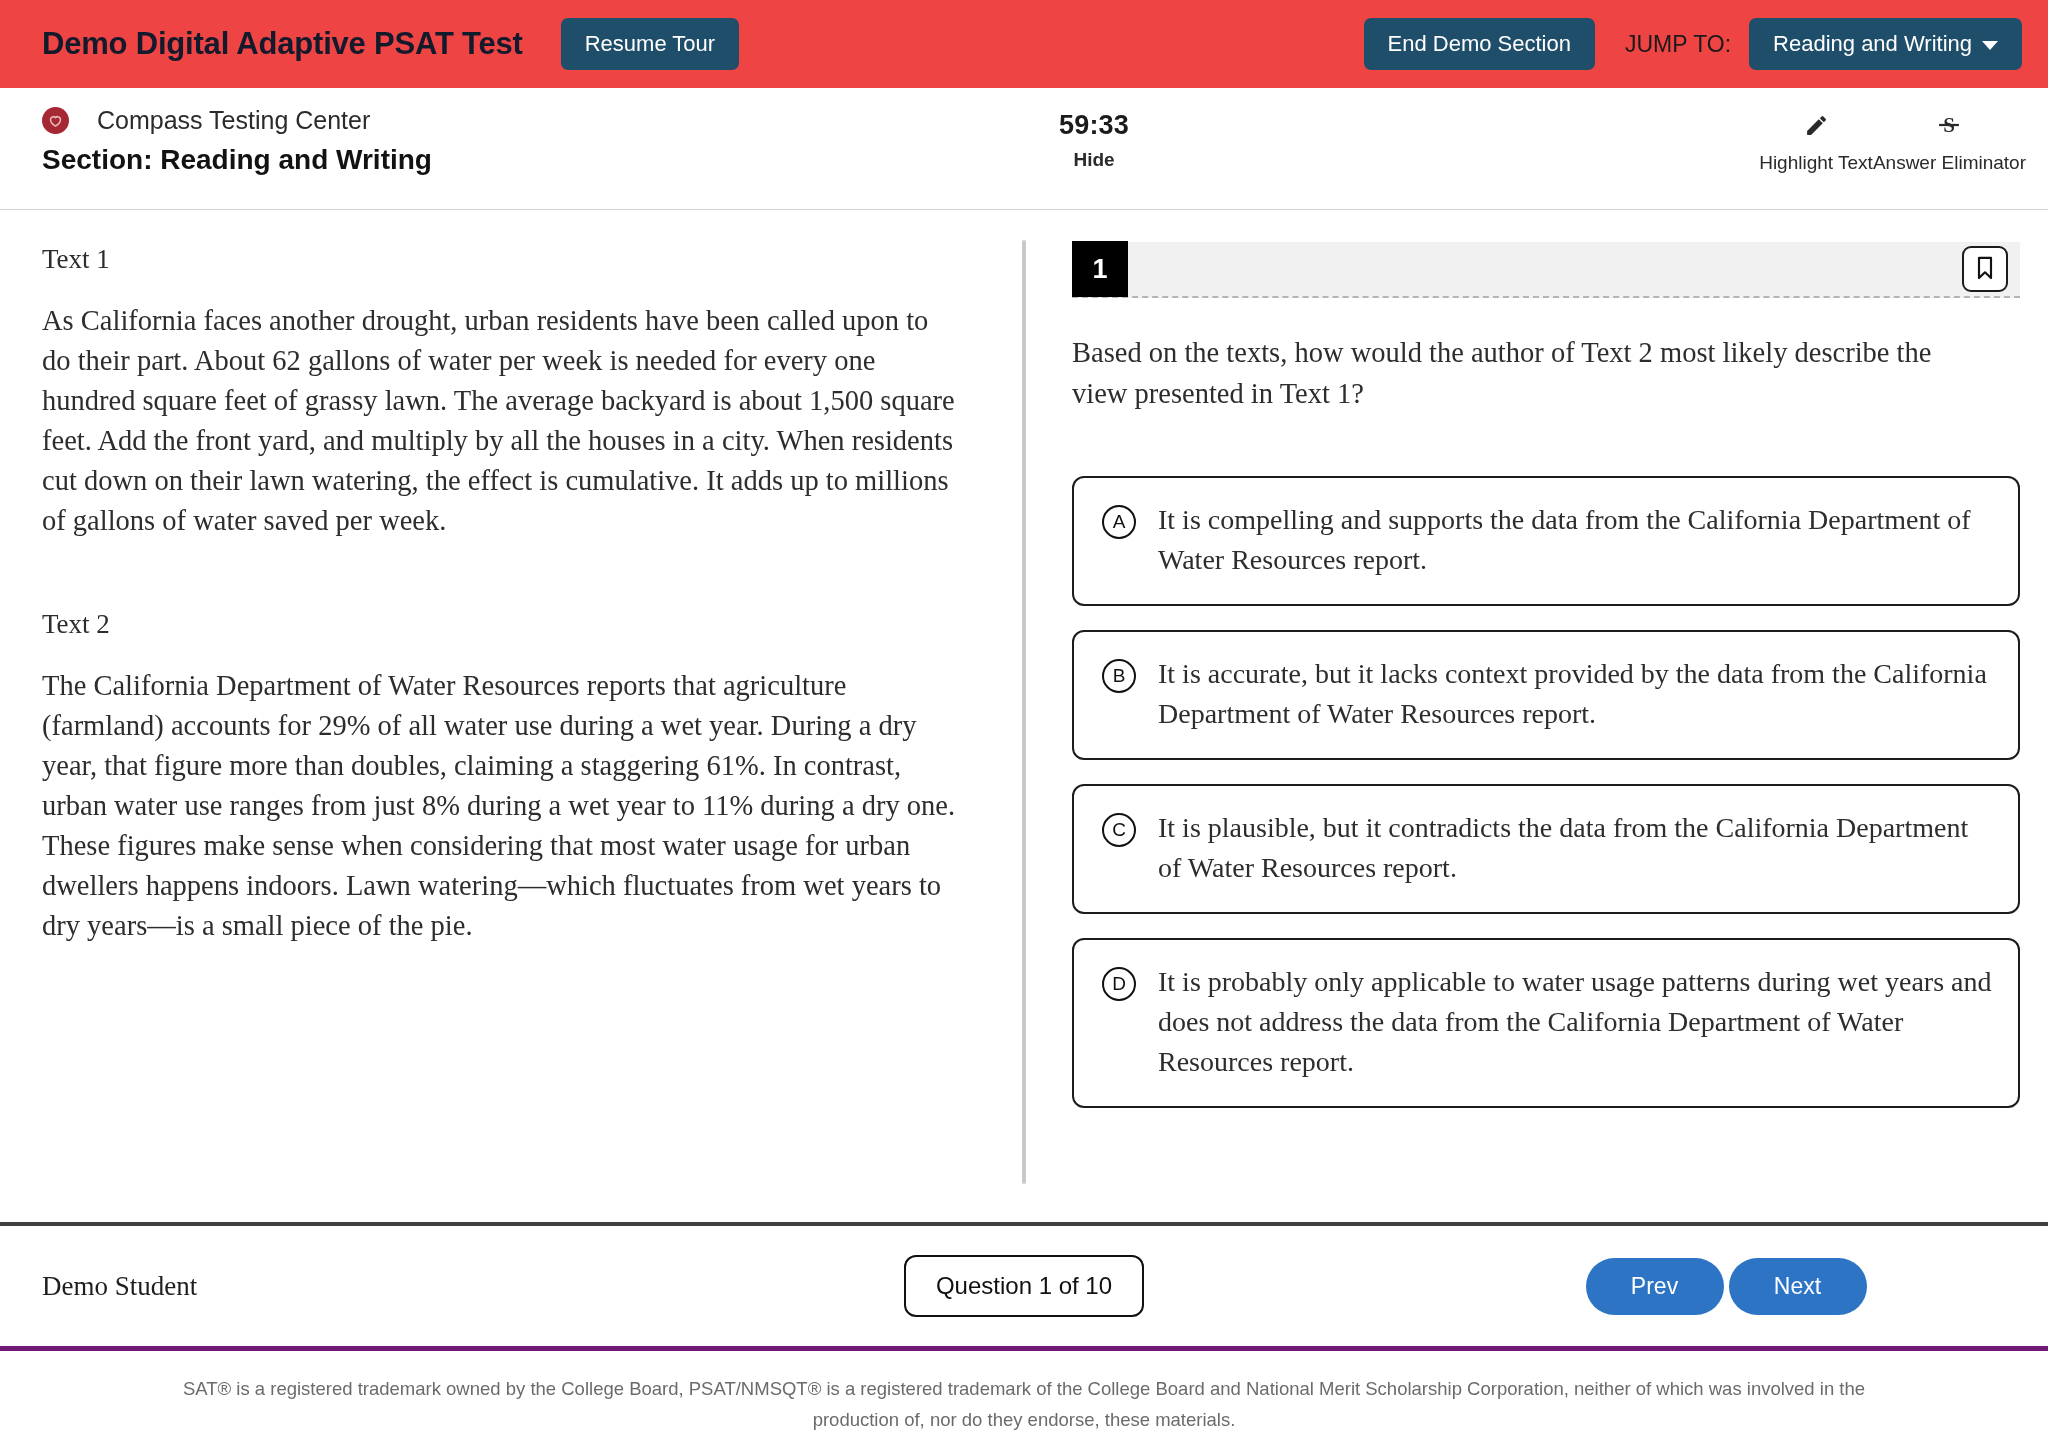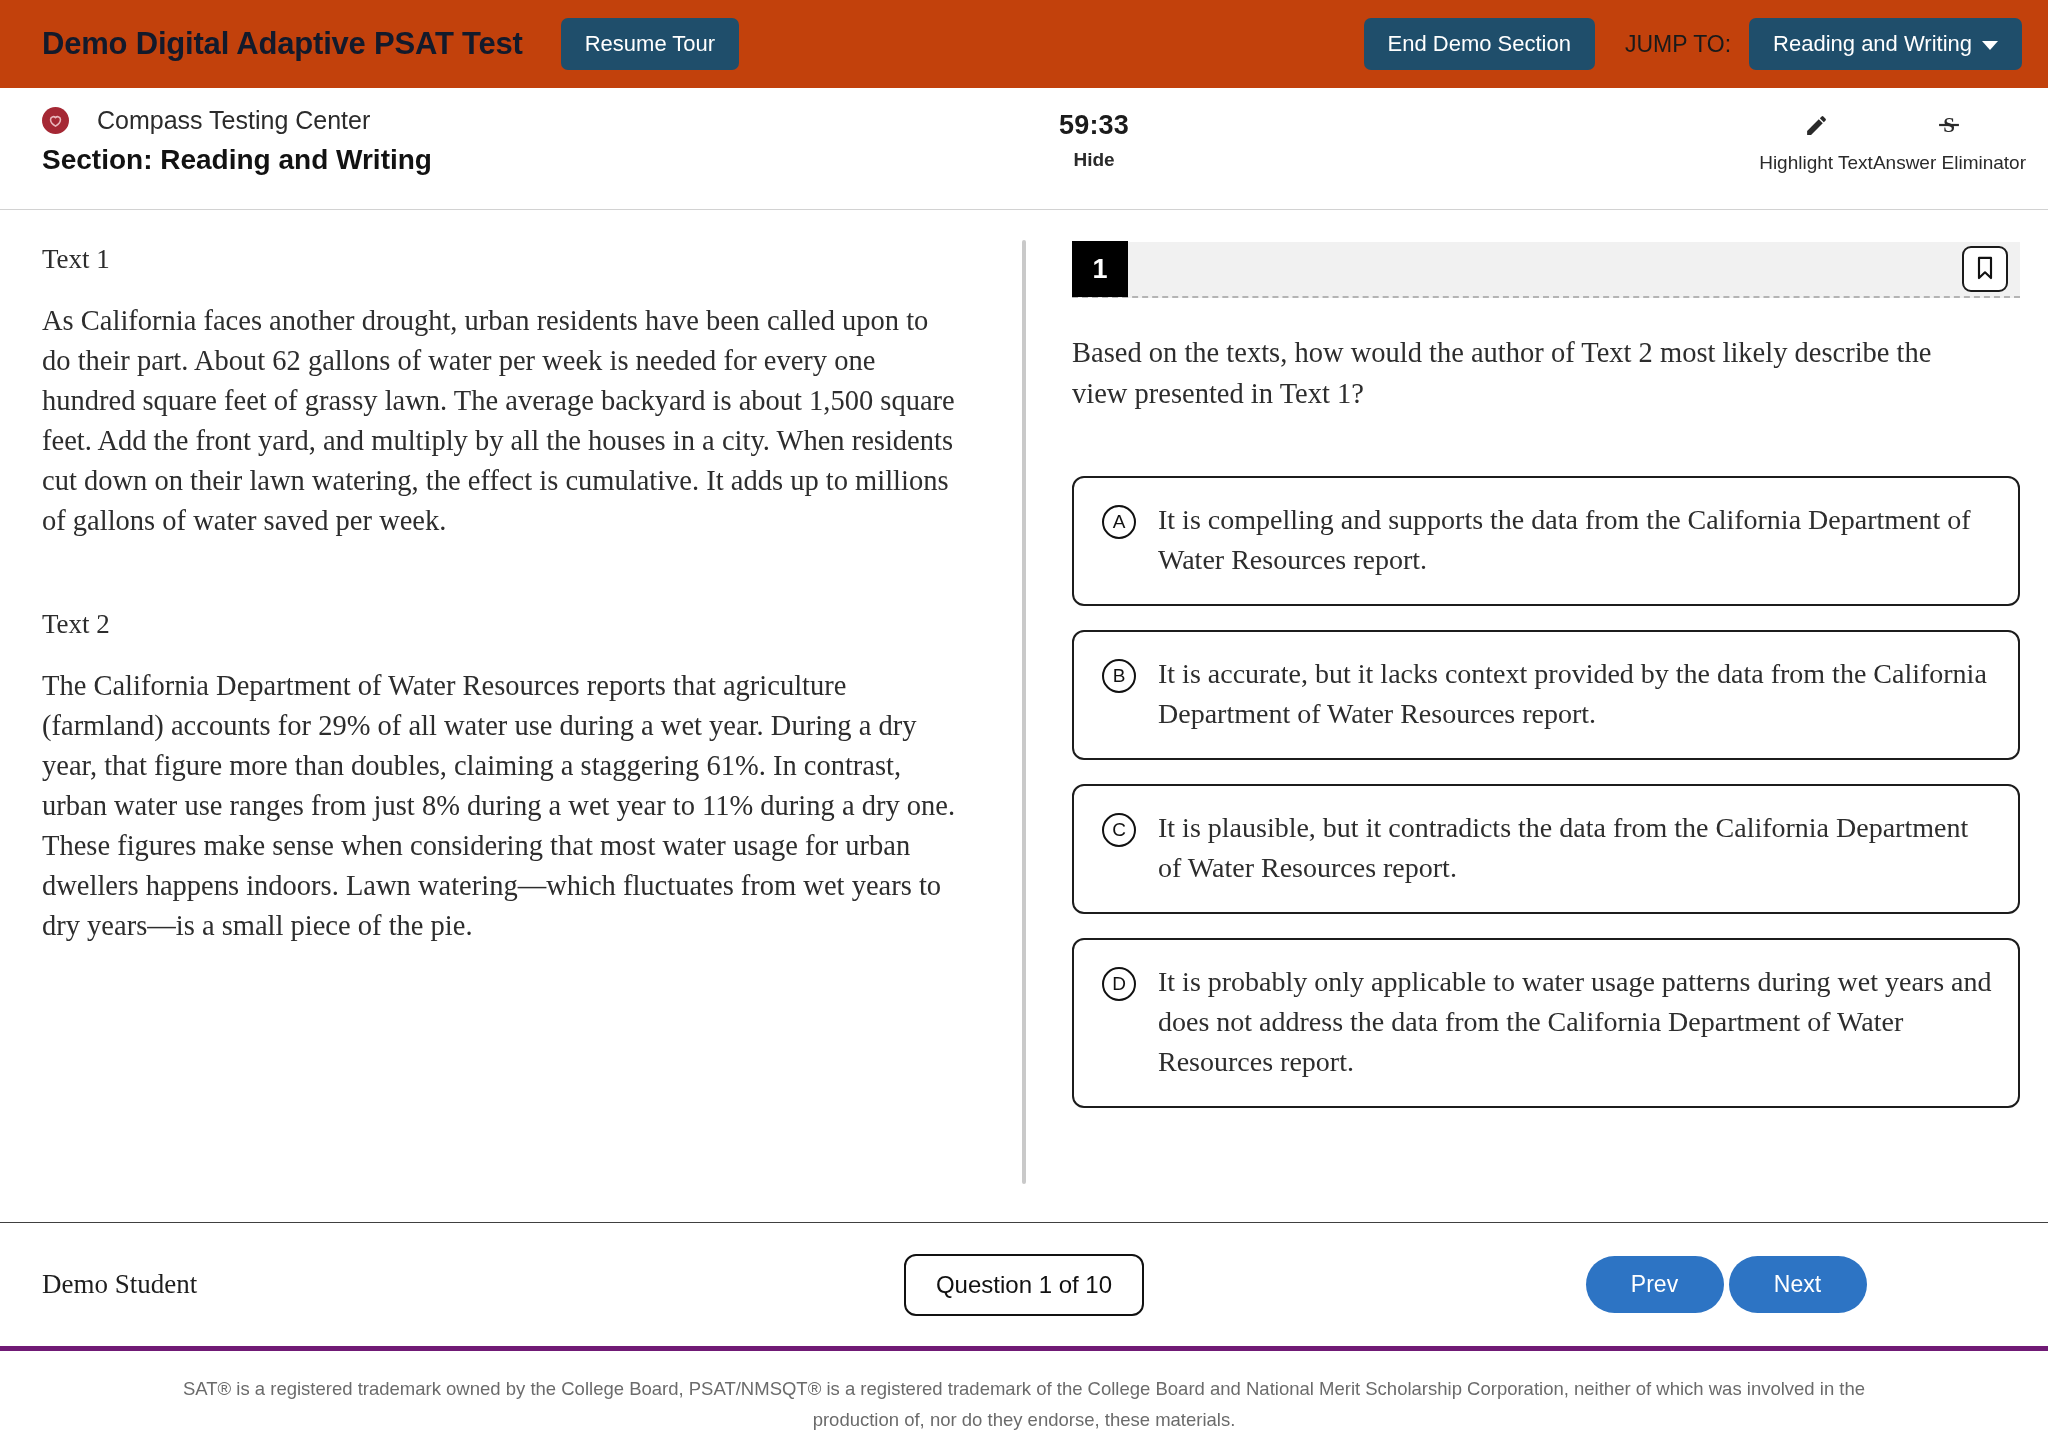--- a/index.html
+++ b/index.html
@@ -18,21 +18,21 @@
     position: relative;
     display: flex;
     flex-direction: column;
     background: #ffffff;
   }
 
   
   .topbar {
     height: 88px;
     flex: 0 0 88px;
-    background: #c2410c;
+    background: #ef4444;
     display: flex;
     align-items: center;
     padding: 0 26px 0 42px;
   }
   .app-title {
     font-size: 31px;
     font-weight: bold;
     color: #131a2b;
     letter-spacing: -0.2px;
     white-space: nowrap;
@@ -265,21 +265,21 @@
     line-height: 40px;
     color: #2d2d2d;
   }
 
   
   .footer-nav {
     flex: 0 0 124px;
     display: flex;
     align-items: center;
     padding: 0 42px;
-    border-top: 1px solid #404040;
+    border-top: 4px solid #404040;
     background: #ffffff;
   }
   .student-name {
     font-family: "Liberation Serif", serif;
     font-size: 27px;
     color: #1e1e1e;
     width: 560px;
   }
   .qcount-wrap { flex: 1 1 auto; display: flex; justify-content: center; }
   .qcount {

